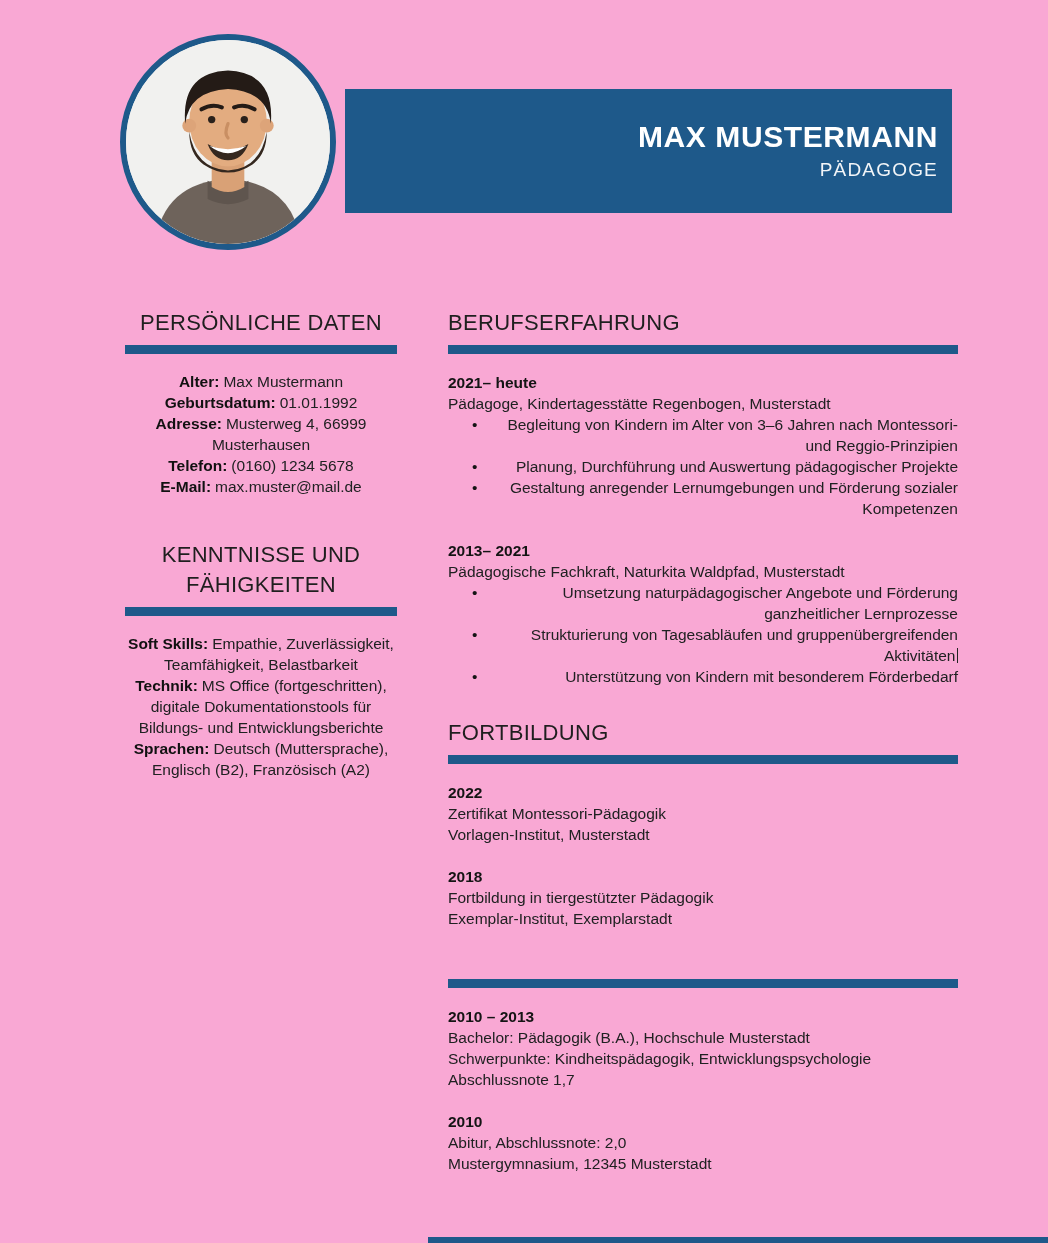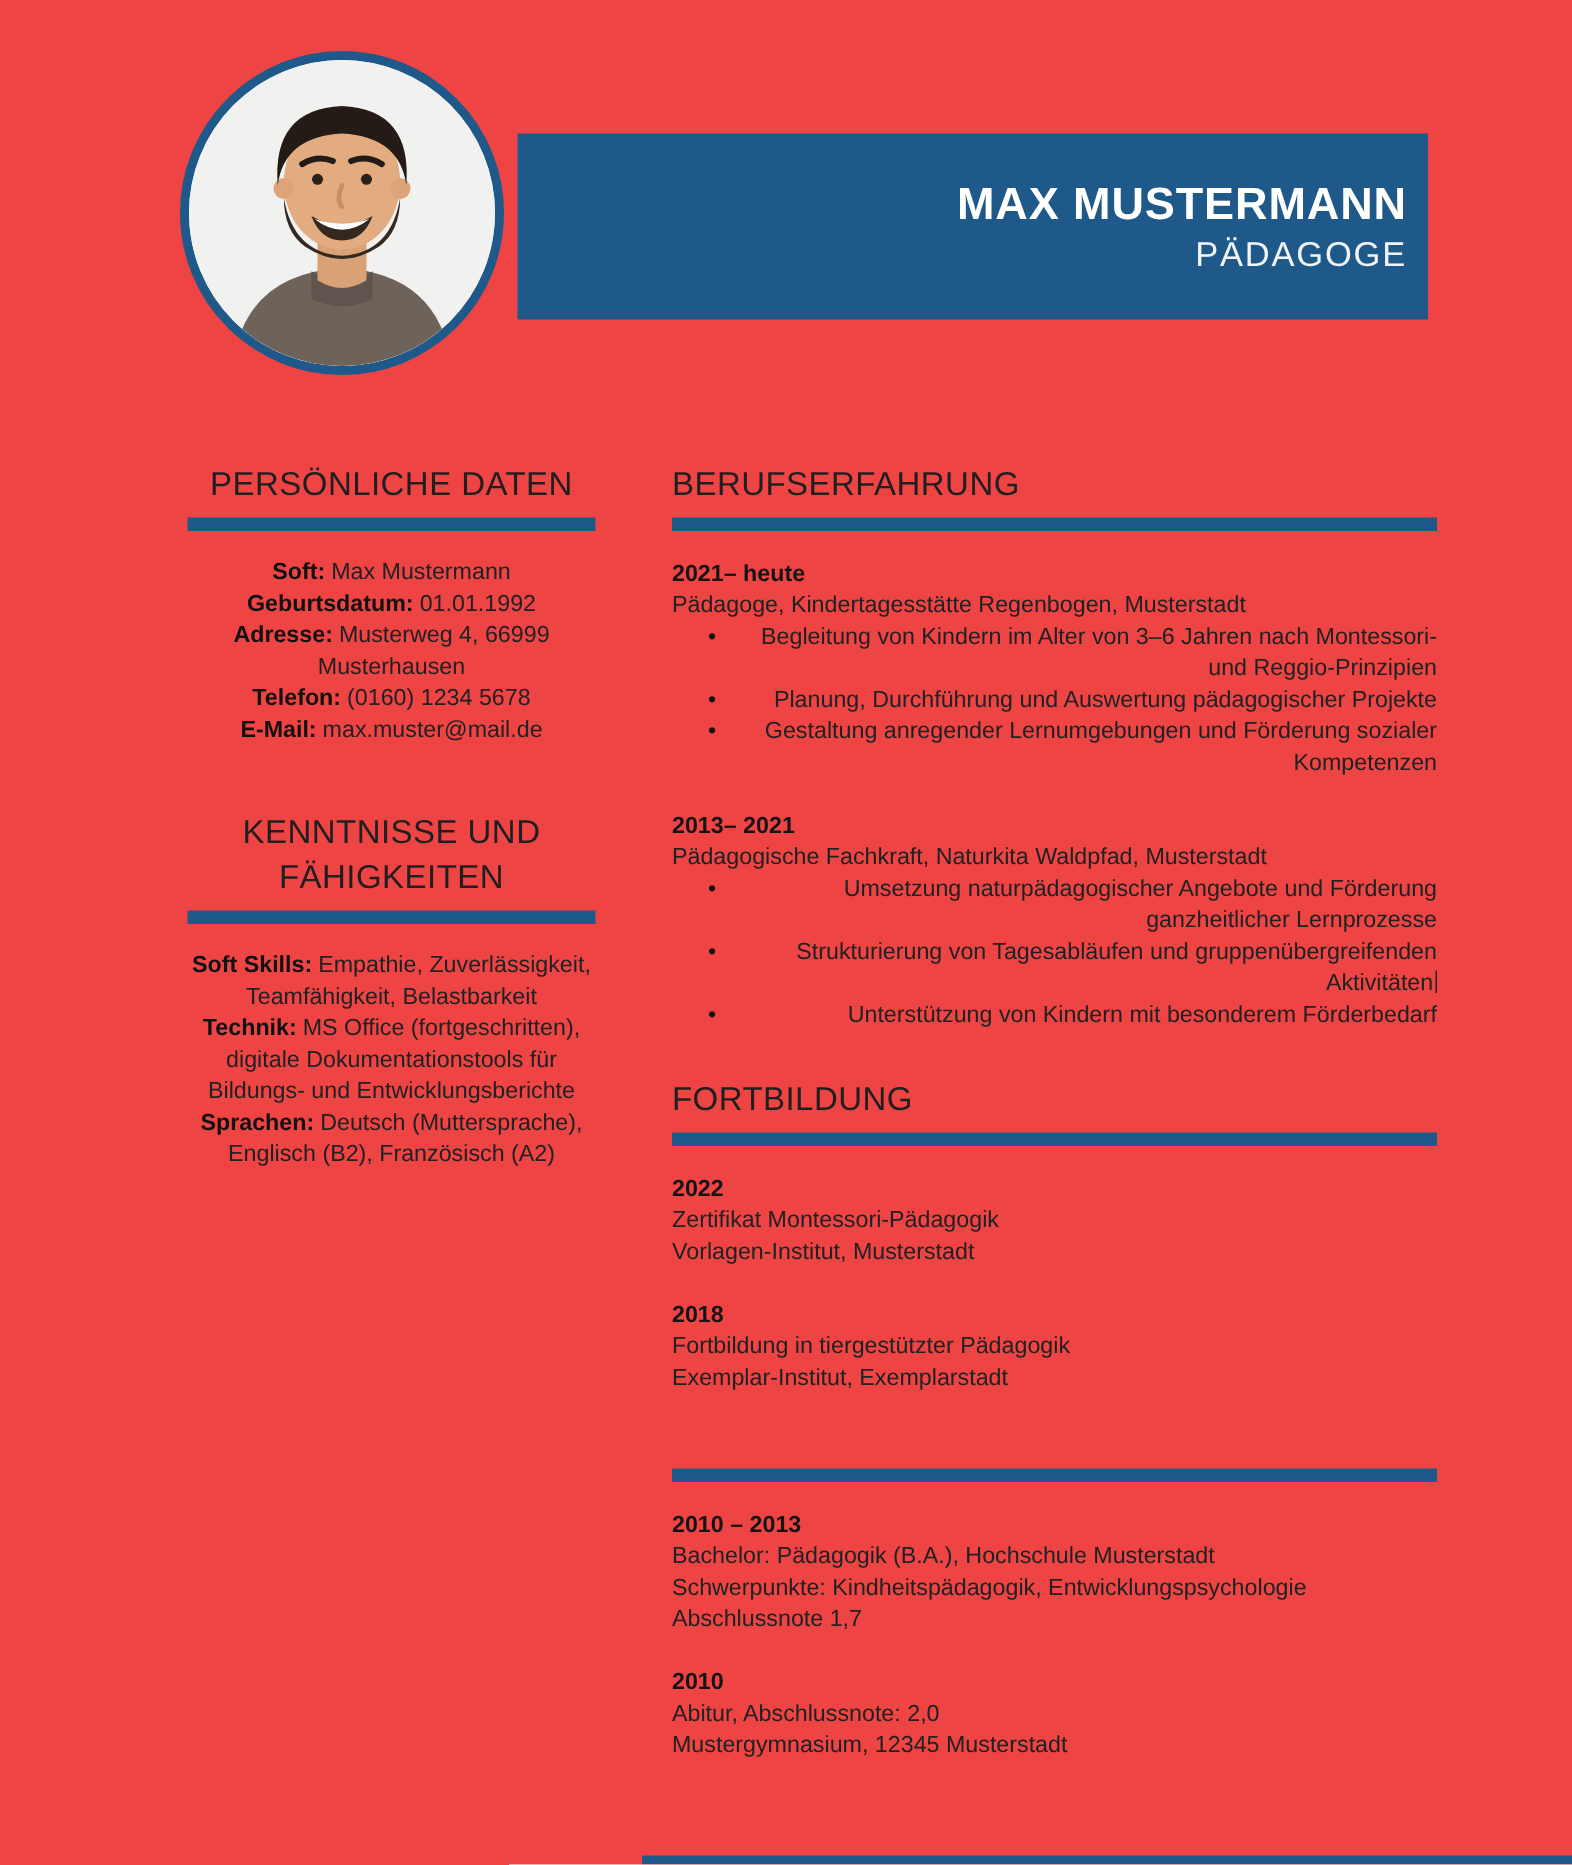--- a/index.html
+++ b/index.html
@@ -1,31 +1,31 @@
 <!DOCTYPE html>
 <html><head>
 <meta charset="utf-8">
 <style>
   html,body { margin:0; padding:0; background:#ffffff; }
   .page {
     position:relative; width:1048px; height:1243px;
-    background:#ef4444; overflow:hidden;
+    background:#f9a8d4; overflow:hidden;
     font-family:"Liberation Sans", sans-serif;
     color:#202122;
   }
 
   
   .banner {
     position:absolute; left:345px; top:89px; width:607px; height:124px;
     background:#1e598a; color:#ffffff;
     display:flex; flex-direction:column; justify-content:center; align-items:flex-end;
     padding-right:14px; box-sizing:border-box;
   }
   .banner-name { font-size:30px; font-weight:700; letter-spacing:0.6px; line-height:36px; }
-  .banner-title { font-size:23px; font-weight:400; letter-spacing:1.2px; line-height:29px; color:#f2f5f8; }
+  .banner-title { font-size:19px; font-weight:400; letter-spacing:1.2px; line-height:29px; color:#f2f5f8; }
 
   .photo {
     position:absolute; left:120px; top:34px; width:204px; height:204px;
     border:6px solid #1e598a; border-radius:50%;
     overflow:hidden; background:#f1f1ef; z-index:2;
   }
   .photo svg { display:block; width:100%; height:100%; }
 
   
   section { position:absolute; box-sizing:border-box; }
@@ -106,21 +106,21 @@
       <path d="M40 51 q10 6 20 0 q-3 8 -10 8 q-7 0 -10 -8 Z" fill="#35281f"></path>
 
       <path d="M41 52 Q50 59 59 52 Q50 55 41 52 Z" fill="#ffffff"></path>
     </svg>
   </div>
 
   <section class="col-left sec-personal">
     <h2>PERSÖNLICHE DATEN</h2>
     <div class="rule"></div>
     <div class="fields">
-      <div class="field"><span class="lbl">Soft:</span><span>Max Mustermann</span></div>
+      <div class="field"><span class="lbl">Alter:</span><span>Max Mustermann</span></div>
       <div class="field"><span class="lbl">Geburtsdatum:</span><span>01.01.1992</span></div>
       <div class="field"><span class="lbl">Adresse:</span><span>Musterweg 4, 66999 Musterhausen</span></div>
       <div class="field"><span class="lbl">Telefon:</span><span>(0160) 1234 5678</span></div>
       <div class="field"><span class="lbl">E-Mail:</span><span>max.muster@mail.de</span></div>
     </div>
   </section>
 
   <section class="col-left sec-skills">
     <h2>KENNTNISSE UND FÄHIGKEITEN</h2>
     <div class="rule"></div>

